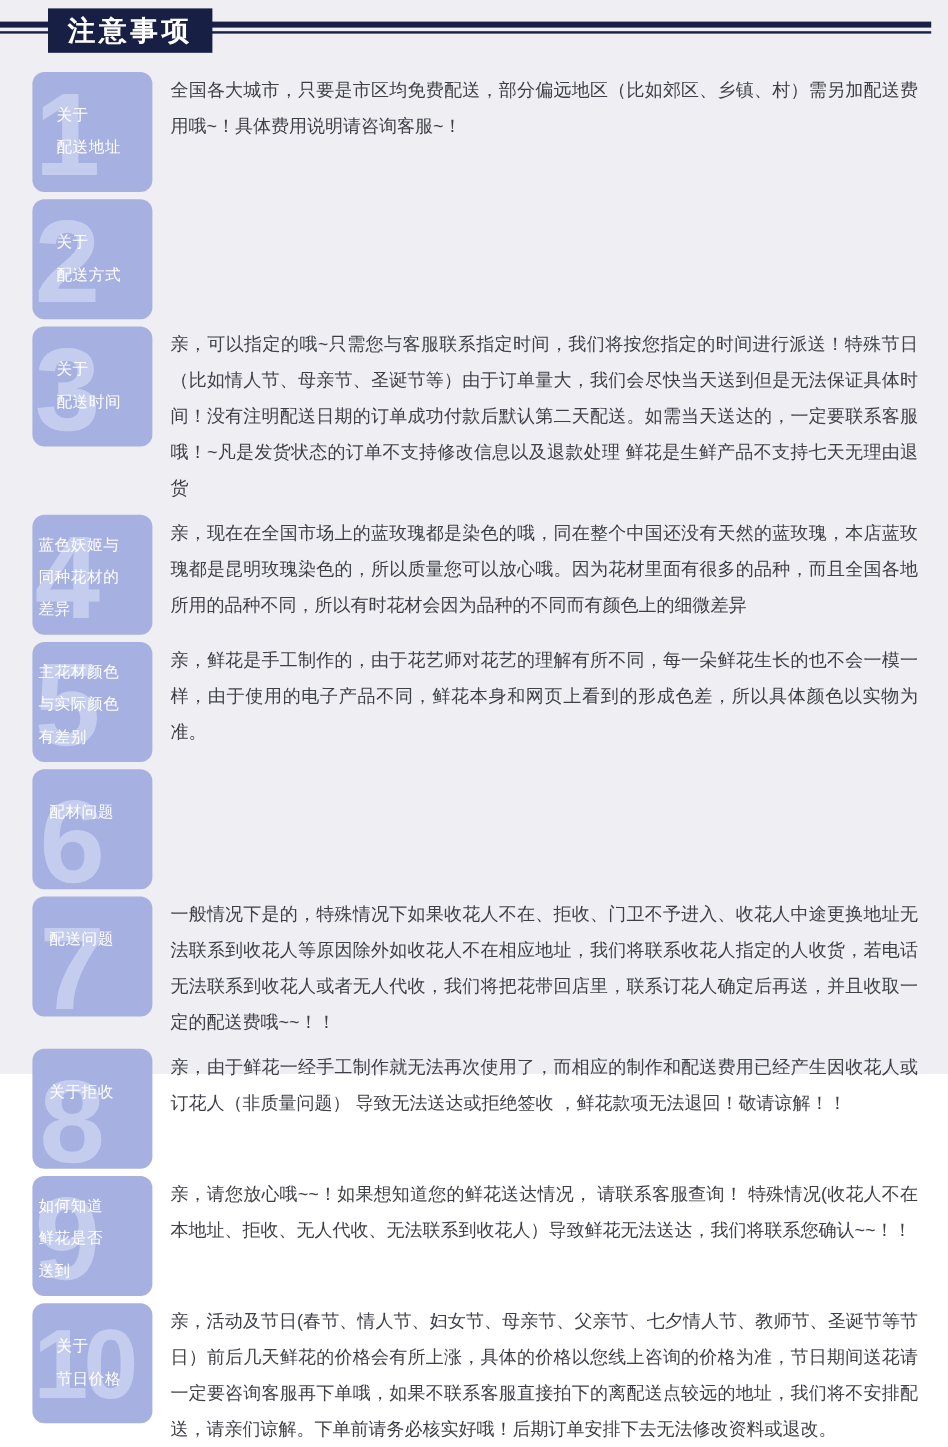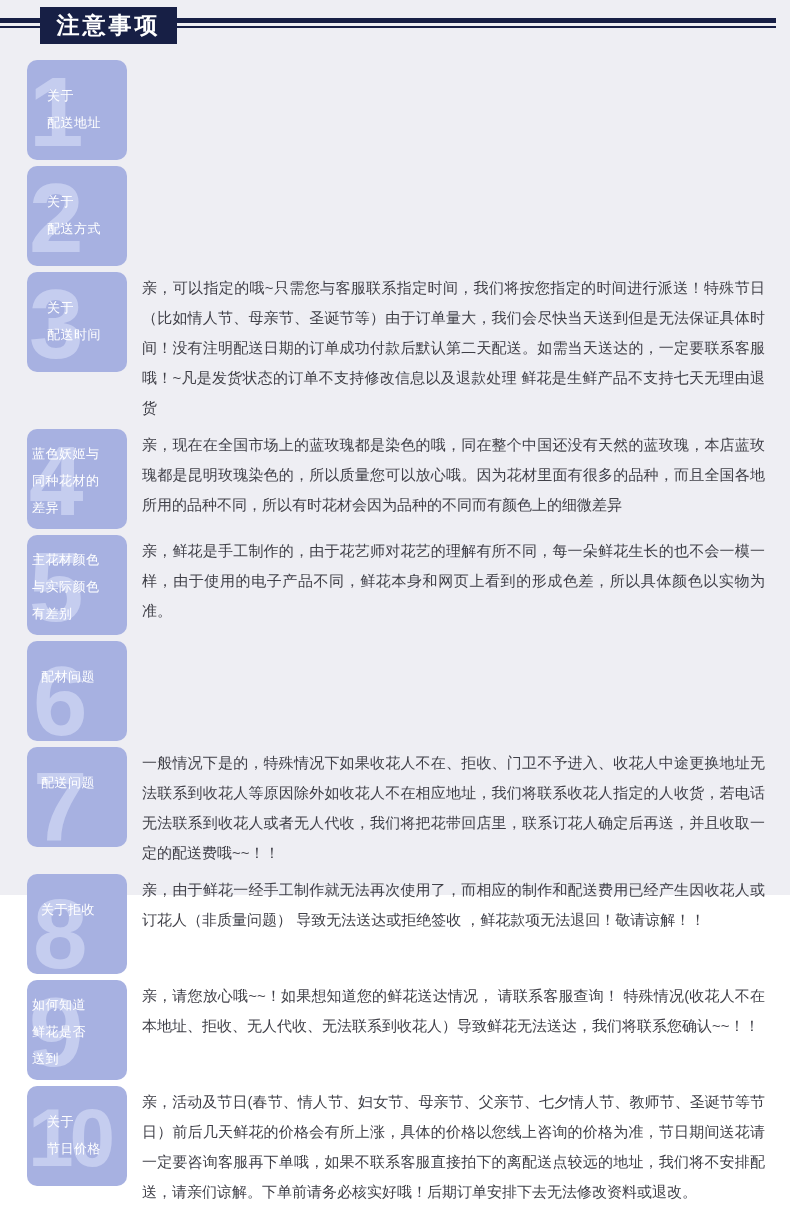--- a/index.html
+++ b/index.html
@@ -108,20 +108,21 @@
 </div>
 
 <div class="rows">
 
   <div class="row s1">
     <div class="label-box lines-2">
       <span class="num">1</span>
       <div class="label-text">关于
 配送地址</div>
     </div>
+    <p class="body-text">全国各大城市，只要是市区均免费配送，部分偏远地区（比如郊区、乡镇、村）需另加配送费用哦~！具体费用说明请咨询客服~！</p>
   </div>
 
   <div class="row s2">
     <div class="label-box lines-2">
       <span class="num">2</span>
       <div class="label-text">关于
 配送方式</div>
     </div>
   </div>
 

